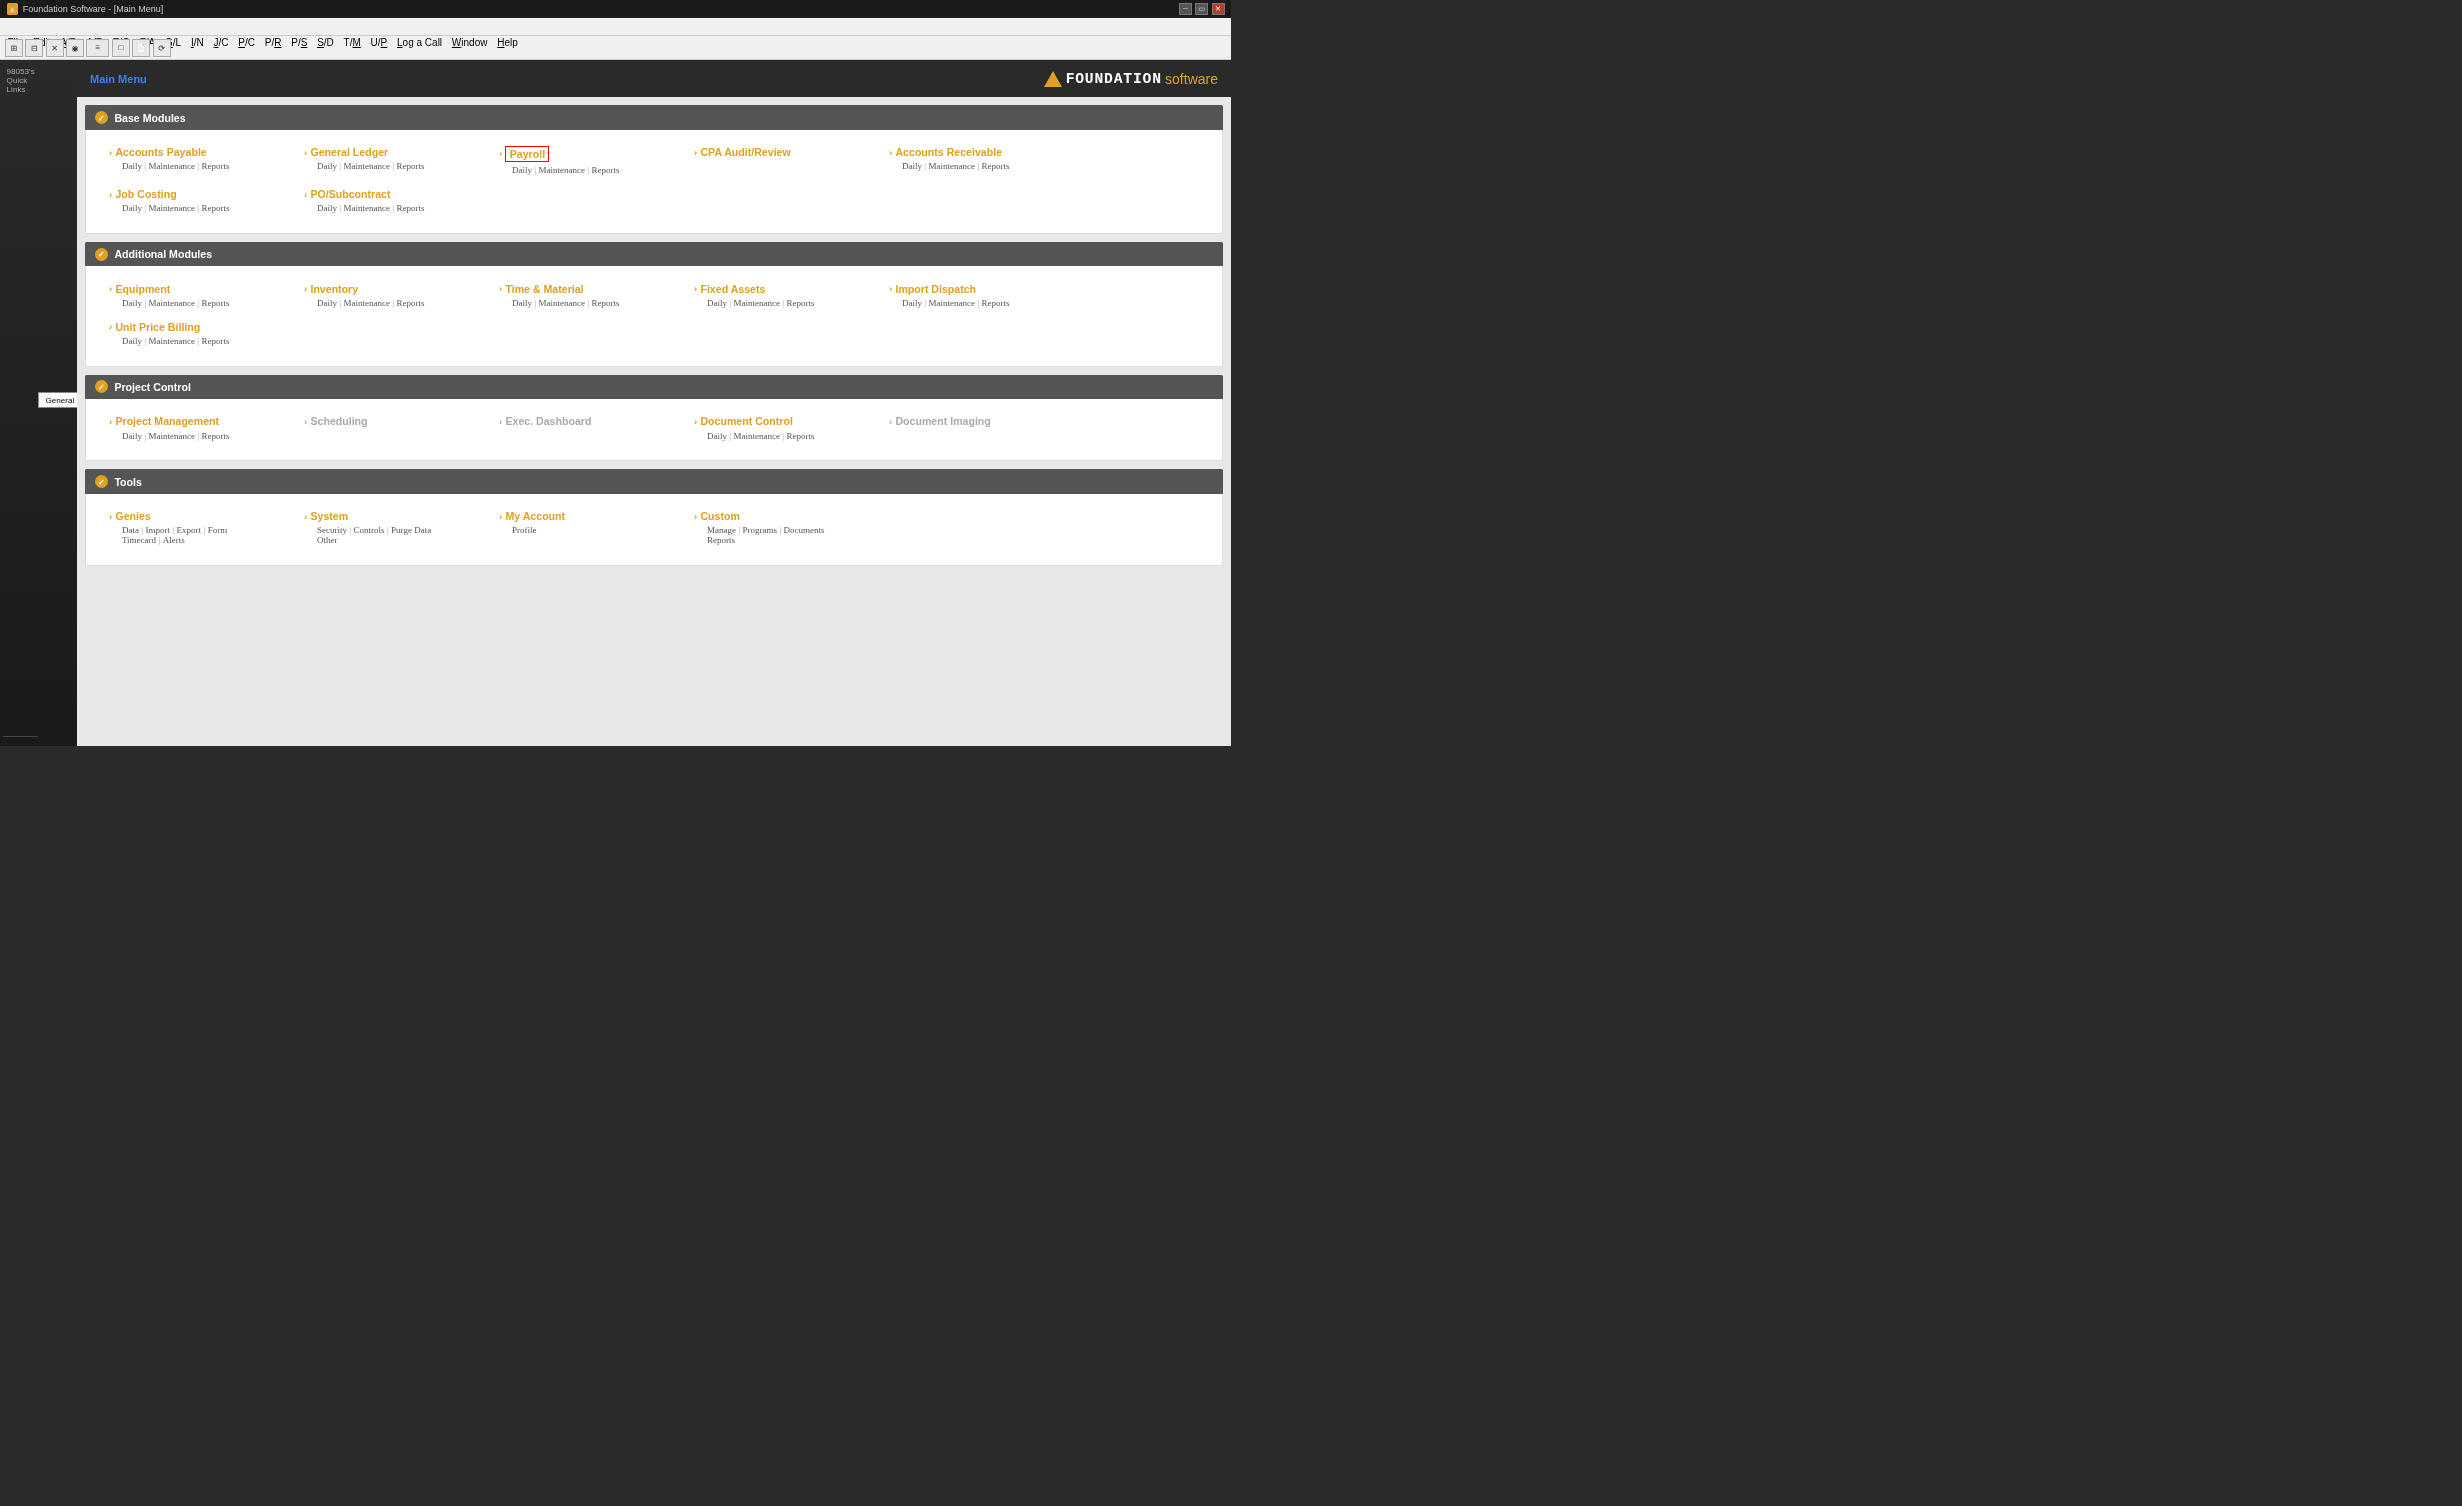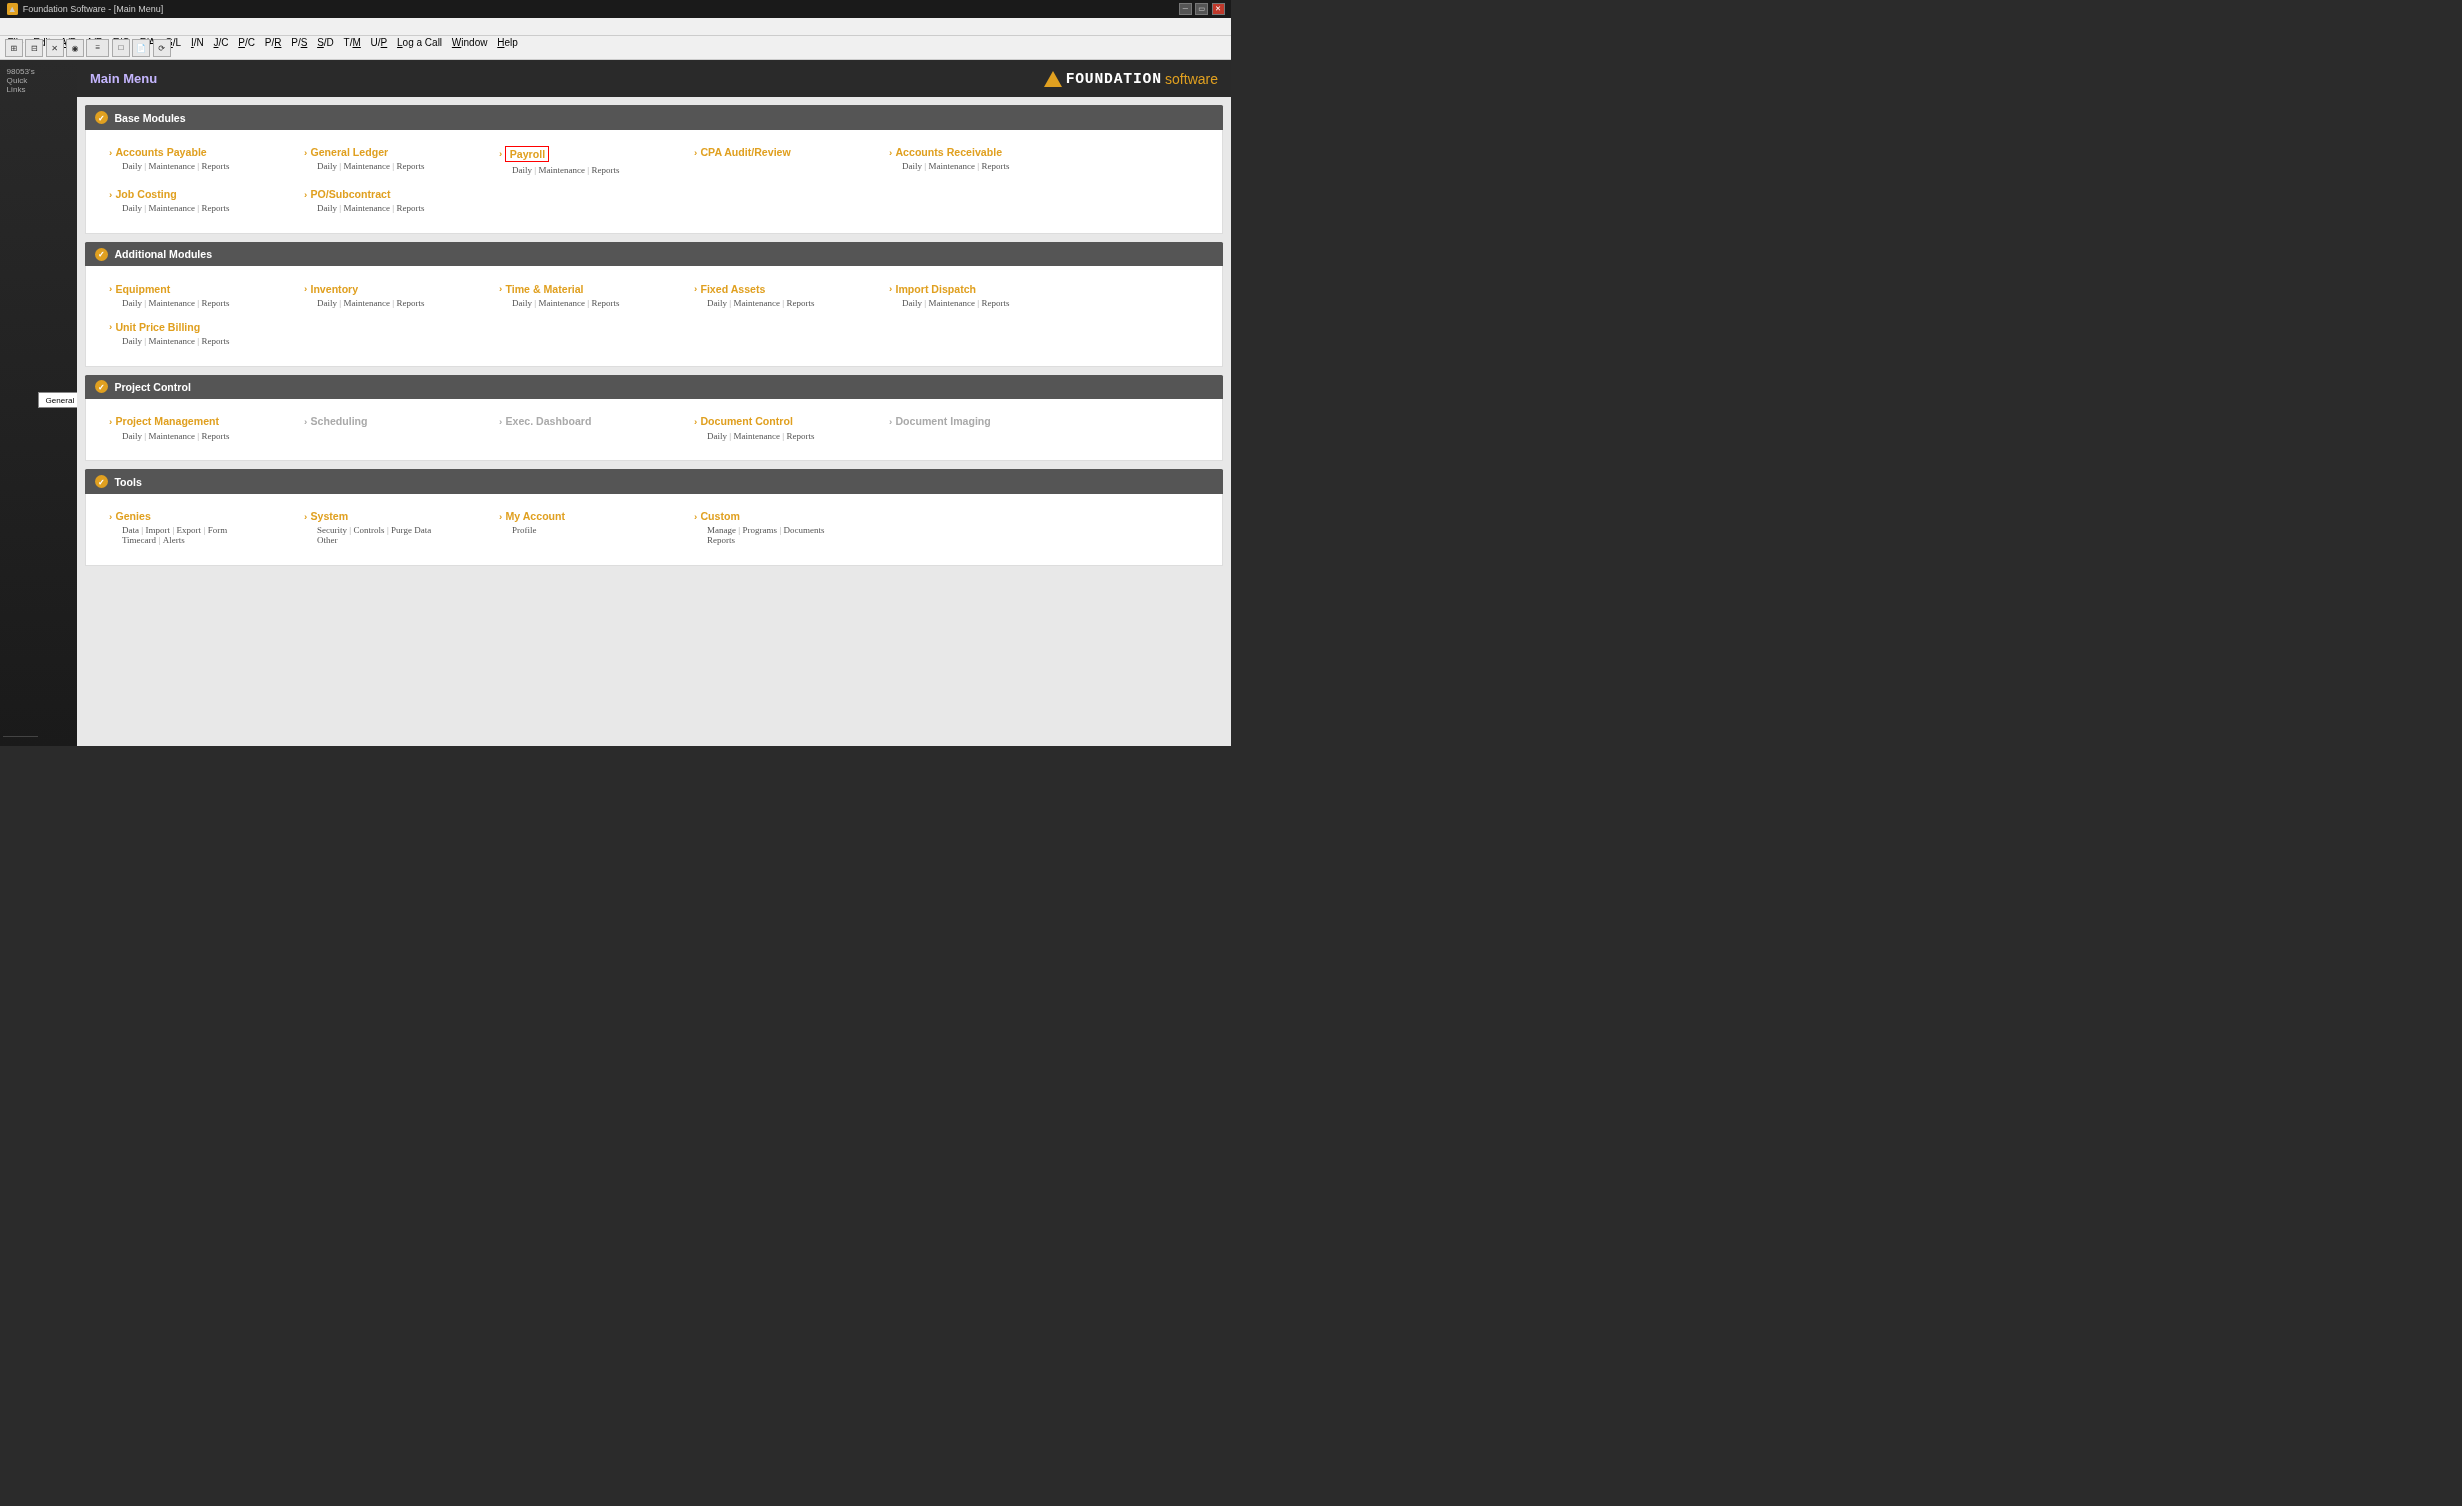--- a/index.html
+++ b/index.html
@@ -272,21 +272,21 @@
         <option>General</option>
       </select>
       <div class="gear-btn">⚙</div>
     </div>
     <div class="menu-btn">MENU</div>
   </div>
 
   <div class="main-content">
 
     <div class="main-header">
-      <span style="color:#c4b5fd;font-size:13px;font-weight:bold;">Main Menu</span>
+      <span style="color:#3b82f6;font-size:11px;font-weight:bold;">Main Menu</span>
       <div class="foundation-logo">
         <div class="logo-triangle"></div>
         <span class="logo-text">FOUNDATION</span>
         <span class="logo-software">software</span>
       </div>
     </div>
 
     <div class="section">
       <div class="section-header">
         <div class="section-check">✓</div>

